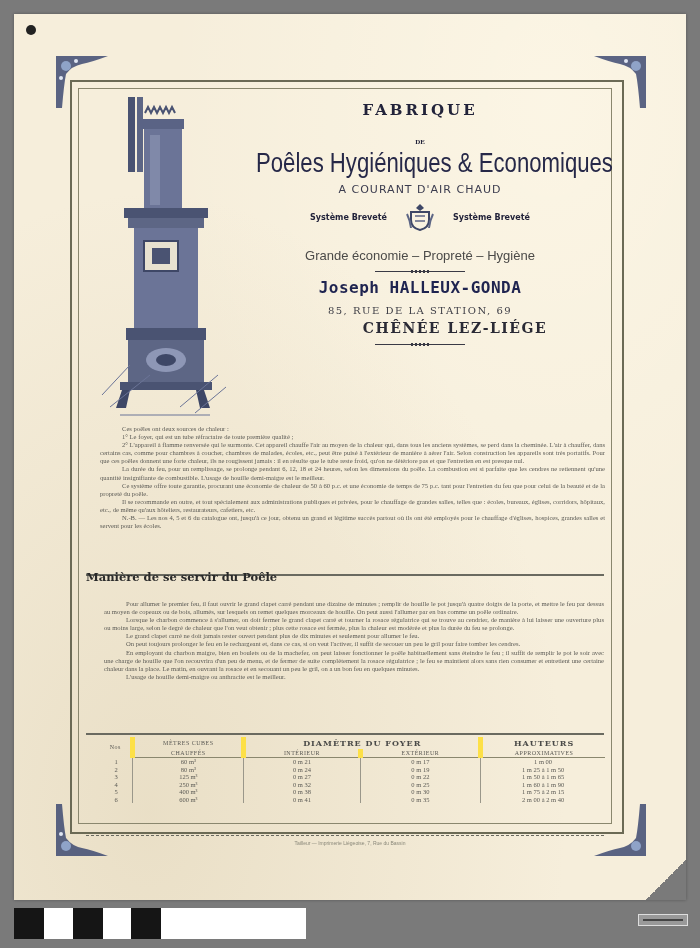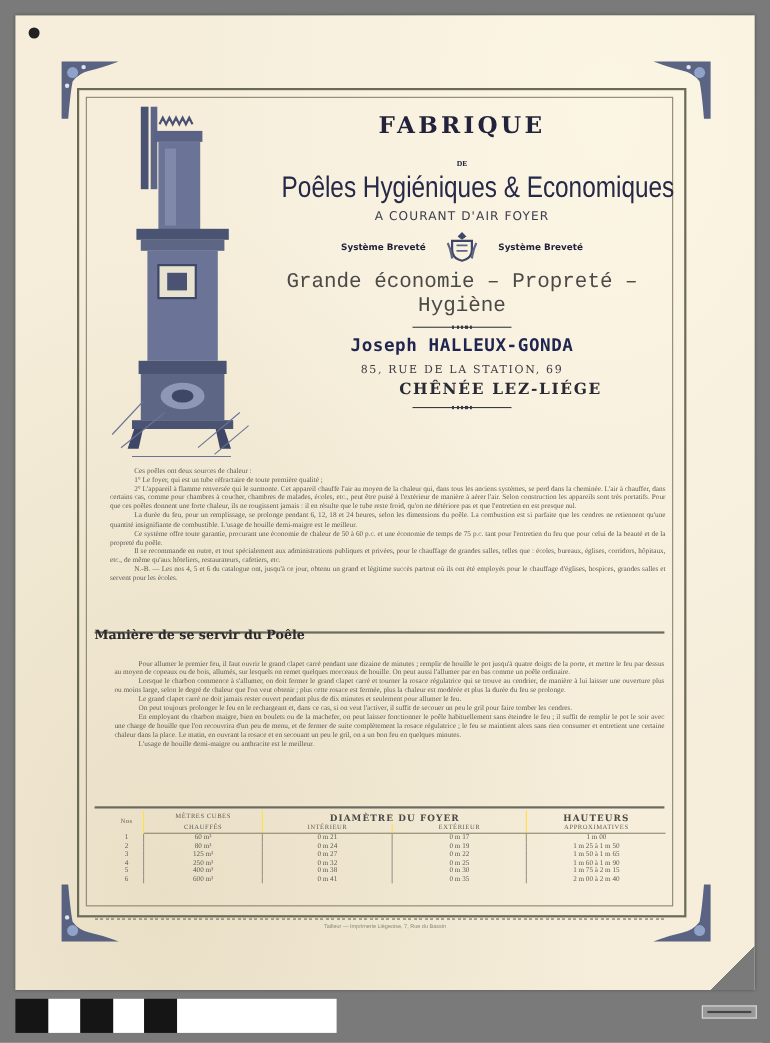--- a/index.html
+++ b/index.html
@@ -13,43 +13,43 @@
   .hole{position:absolute;left:12px;top:11px;width:10px;height:10px;border-radius:50%;background:#222;}
   .frame-outer{position:absolute;left:70px;top:80px;width:550px;height:750px;border:2px solid #6b6a55;}
   .frame-inner{position:absolute;left:78px;top:88px;width:532px;height:734px;border:1px solid #8a876e;}
   .corner{position:absolute;width:60px;height:60px;}
   .corner svg{width:100%;height:100%;}
   .c-tl{left:52px;top:52px;} .c-tr{left:590px;top:52px;transform:scaleX(-1);}
   .c-bl{left:52px;top:800px;transform:scaleY(-1);} .c-br{left:590px;top:800px;transform:scale(-1,-1);}
 
   .stove{position:absolute;left:100px;top:95px;width:130px;height:325px;}
   .header{position:absolute;left:220px;top:95px;width:400px;text-align:center;color:#22233a;}
-  .fabrique{font-family:"DejaVu Serif",serif;font-weight:bold;letter-spacing:3px;font-size:21px;margin-top:6px;}
+  .fabrique{font-family:"DejaVu Serif",serif;font-weight:bold;letter-spacing:3px;font-size:15px;margin-top:6px;}
   .de{font-size:7px;font-weight:bold;margin-top:19px;}
   .poeles{font-family:"Liberation Sans",sans-serif;font-size:27px;transform:scaleX(.82);transform-origin:center;white-space:nowrap;margin-top:2px;color:#262848;}
   .courant{font-family:"DejaVu Sans",sans-serif;font-size:11px;letter-spacing:1px;margin-top:4px;color:#3b3c4e;}
   .brevet-row{display:flex;justify-content:center;align-items:center;gap:18px;margin-top:6px;font-family:"DejaVu Sans",sans-serif;font-weight:bold;font-size:8px;}
   .crest{width:30px;height:30px;}
-  .grande{font-family:Liberation Mono, monospace;font-size:19px;color:#4b4a48;margin-top:6px;}
+  .grande{font-family:Liberation Sans, sans-serif;font-size:13px;color:#4b4a48;margin-top:16px;}
   .rule{width:90px;height:1px;background:#3a3a45;margin:8px auto 6px;position:relative;}
   .rule:after{content:"";position:absolute;left:36px;top:-1px;width:18px;height:3px;
     background:repeating-linear-gradient(90deg,#3a3a45 0 2px,transparent 2px 4px);}
   .joseph{font-family:"DejaVu Sans Mono",monospace;font-weight:bold;font-size:16px;color:#1f2450;letter-spacing:0.5px;margin-top:2px;white-space:nowrap;}
   .rue{font-family:"DejaVu Serif",serif;font-size:10px;letter-spacing:1.5px;color:#3d3d45;margin-top:8px;}
   .chenee{font-family:"DejaVu Serif",serif;font-weight:bold;font-size:14px;letter-spacing:1.5px;color:#2a2a35;margin-top:4px;padding-left:70px;}
 
   .body1{position:absolute;left:100px;top:425px;width:505px;font-size:6.6px;line-height:8.1px;color:#5b5a55;text-align:justify;}
   .body1 p{margin:0;text-indent:22px;}
   .sep{position:absolute;left:86px;width:518px;height:2px;background:#6a6a60;}
   .section-title{position:absolute;left:86px;top:570px;width:518px;text-align:left;font-family:"DejaVu Serif",serif;font-weight:bold;font-size:11.5px;color:#2a2a2a;}
   .body2{position:absolute;left:104px;top:600px;width:500px;font-size:6.6px;line-height:8.1px;color:#5b5a55;text-align:justify;}
   .body2 p{margin:0;text-indent:22px;}
 
   table.specs{position:absolute;left:100px;top:737px;width:505px;border-collapse:collapse;font-size:6.5px;color:#5b5a55;text-align:center;}
-  table.specs th{font-weight:normal;font-size:6px;letter-spacing:.5px;padding:1px 2px;border-right:1px solid #fde047;}
+  table.specs th{font-weight:normal;font-size:6px;letter-spacing:.5px;padding:1px 2px;border-right:5px solid #fde047;}
   table.specs th.big{font-family:"DejaVu Serif",serif;font-size:8px;font-weight:bold;color:#4a4a48;letter-spacing:1px;}
   table.specs td{padding:0 2px;line-height:7.5px;border-right:1px solid #9a978a;}
   table.specs tr.hdr-bottom th{border-bottom:1px solid #8a876e;}
   table.specs th:last-child, table.specs td:last-child{border-right:none;}
   .printer{position:absolute;left:220px;top:840px;width:260px;text-align:center;font-family:"Liberation Sans",sans-serif;font-size:5px;color:#8a887a;}
   .printrule{position:absolute;left:86px;top:835px;width:518px;height:1px;background:repeating-linear-gradient(90deg,#6a6a60 0 3px,transparent 3px 5px);}
 
   .scale{position:absolute;left:14px;top:908px;height:31px;display:flex;}
   .scale div{height:31px;}
   .label-tag{position:absolute;left:638px;top:914px;width:48px;height:10px;border:1px solid #ddd;background:#999;}
@@ -115,21 +115,21 @@
     <path d="M22 295 l-6 18 l10 0 l4 -18 Z M104 295 l6 18 l-10 0 l-4 -18 Z" fill="#3e4766"></path>
     <path d="M2 300 L30 270 M10 312 L50 280 M80 312 L118 280 M95 318 L126 292" stroke="#6b7497" stroke-width="1"></path>
     <path d="M20 320 L110 320" stroke="#6b7497" stroke-width="1"></path>
   </svg>
 </div>
 
 <div class="header">
   <div class="fabrique">FABRIQUE</div>
   <div class="de">DE</div>
   <div class="poeles">Poêles Hygiéniques &amp; Economiques</div>
-  <div class="courant">A COURANT D'AIR FOYER</div>
+  <div class="courant">A COURANT D'AIR CHAUD</div>
   <div class="brevet-row">
     <span>Système Breveté</span>
     <span class="crest">
       <svg viewBox="0 0 30 30" width="30" height="30">
           <path d="M15 2 l4 4 l-4 3 l-4 -3 Z" fill="#3e4766"></path>
           <path d="M6 10 h18 v8 q0 8 -9 10 q-9 -2 -9 -10 Z" fill="none" stroke="#3e4766" stroke-width="2"></path>
           <path d="M2 12 q3 6 4 14 M28 12 q-3 6 -4 14" stroke="#5d6685" stroke-width="2" fill="none"></path>
           <path d="M10 14 h10 M10 19 h10" stroke="#5d6685" stroke-width="1.5"></path>
         </svg>
     </span>

